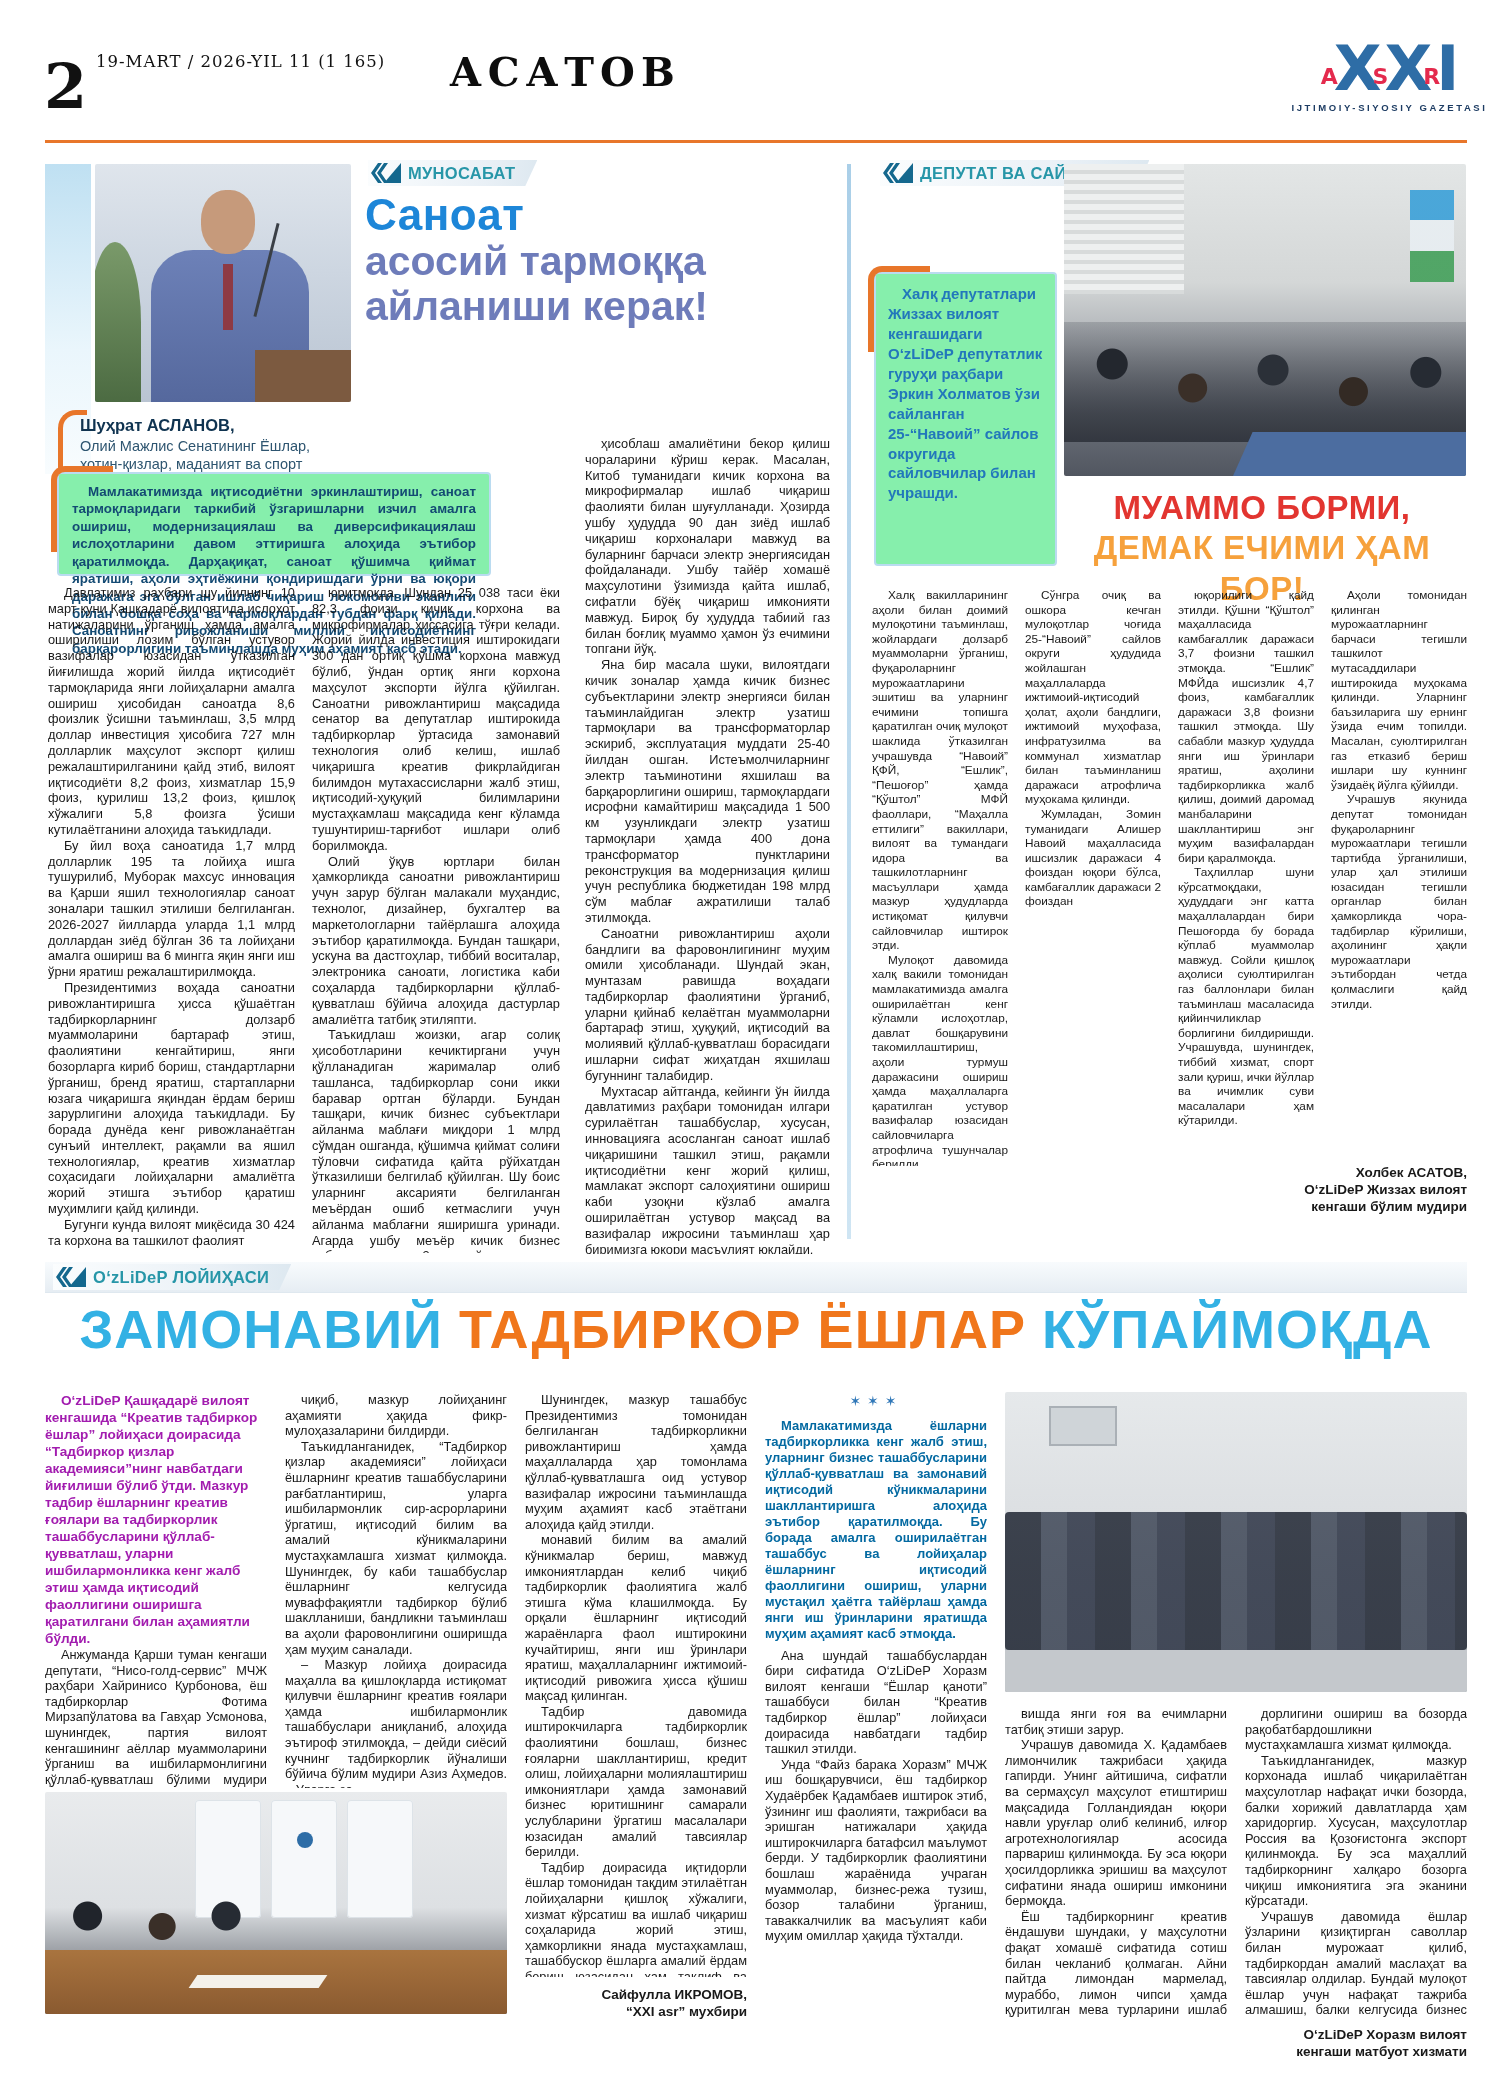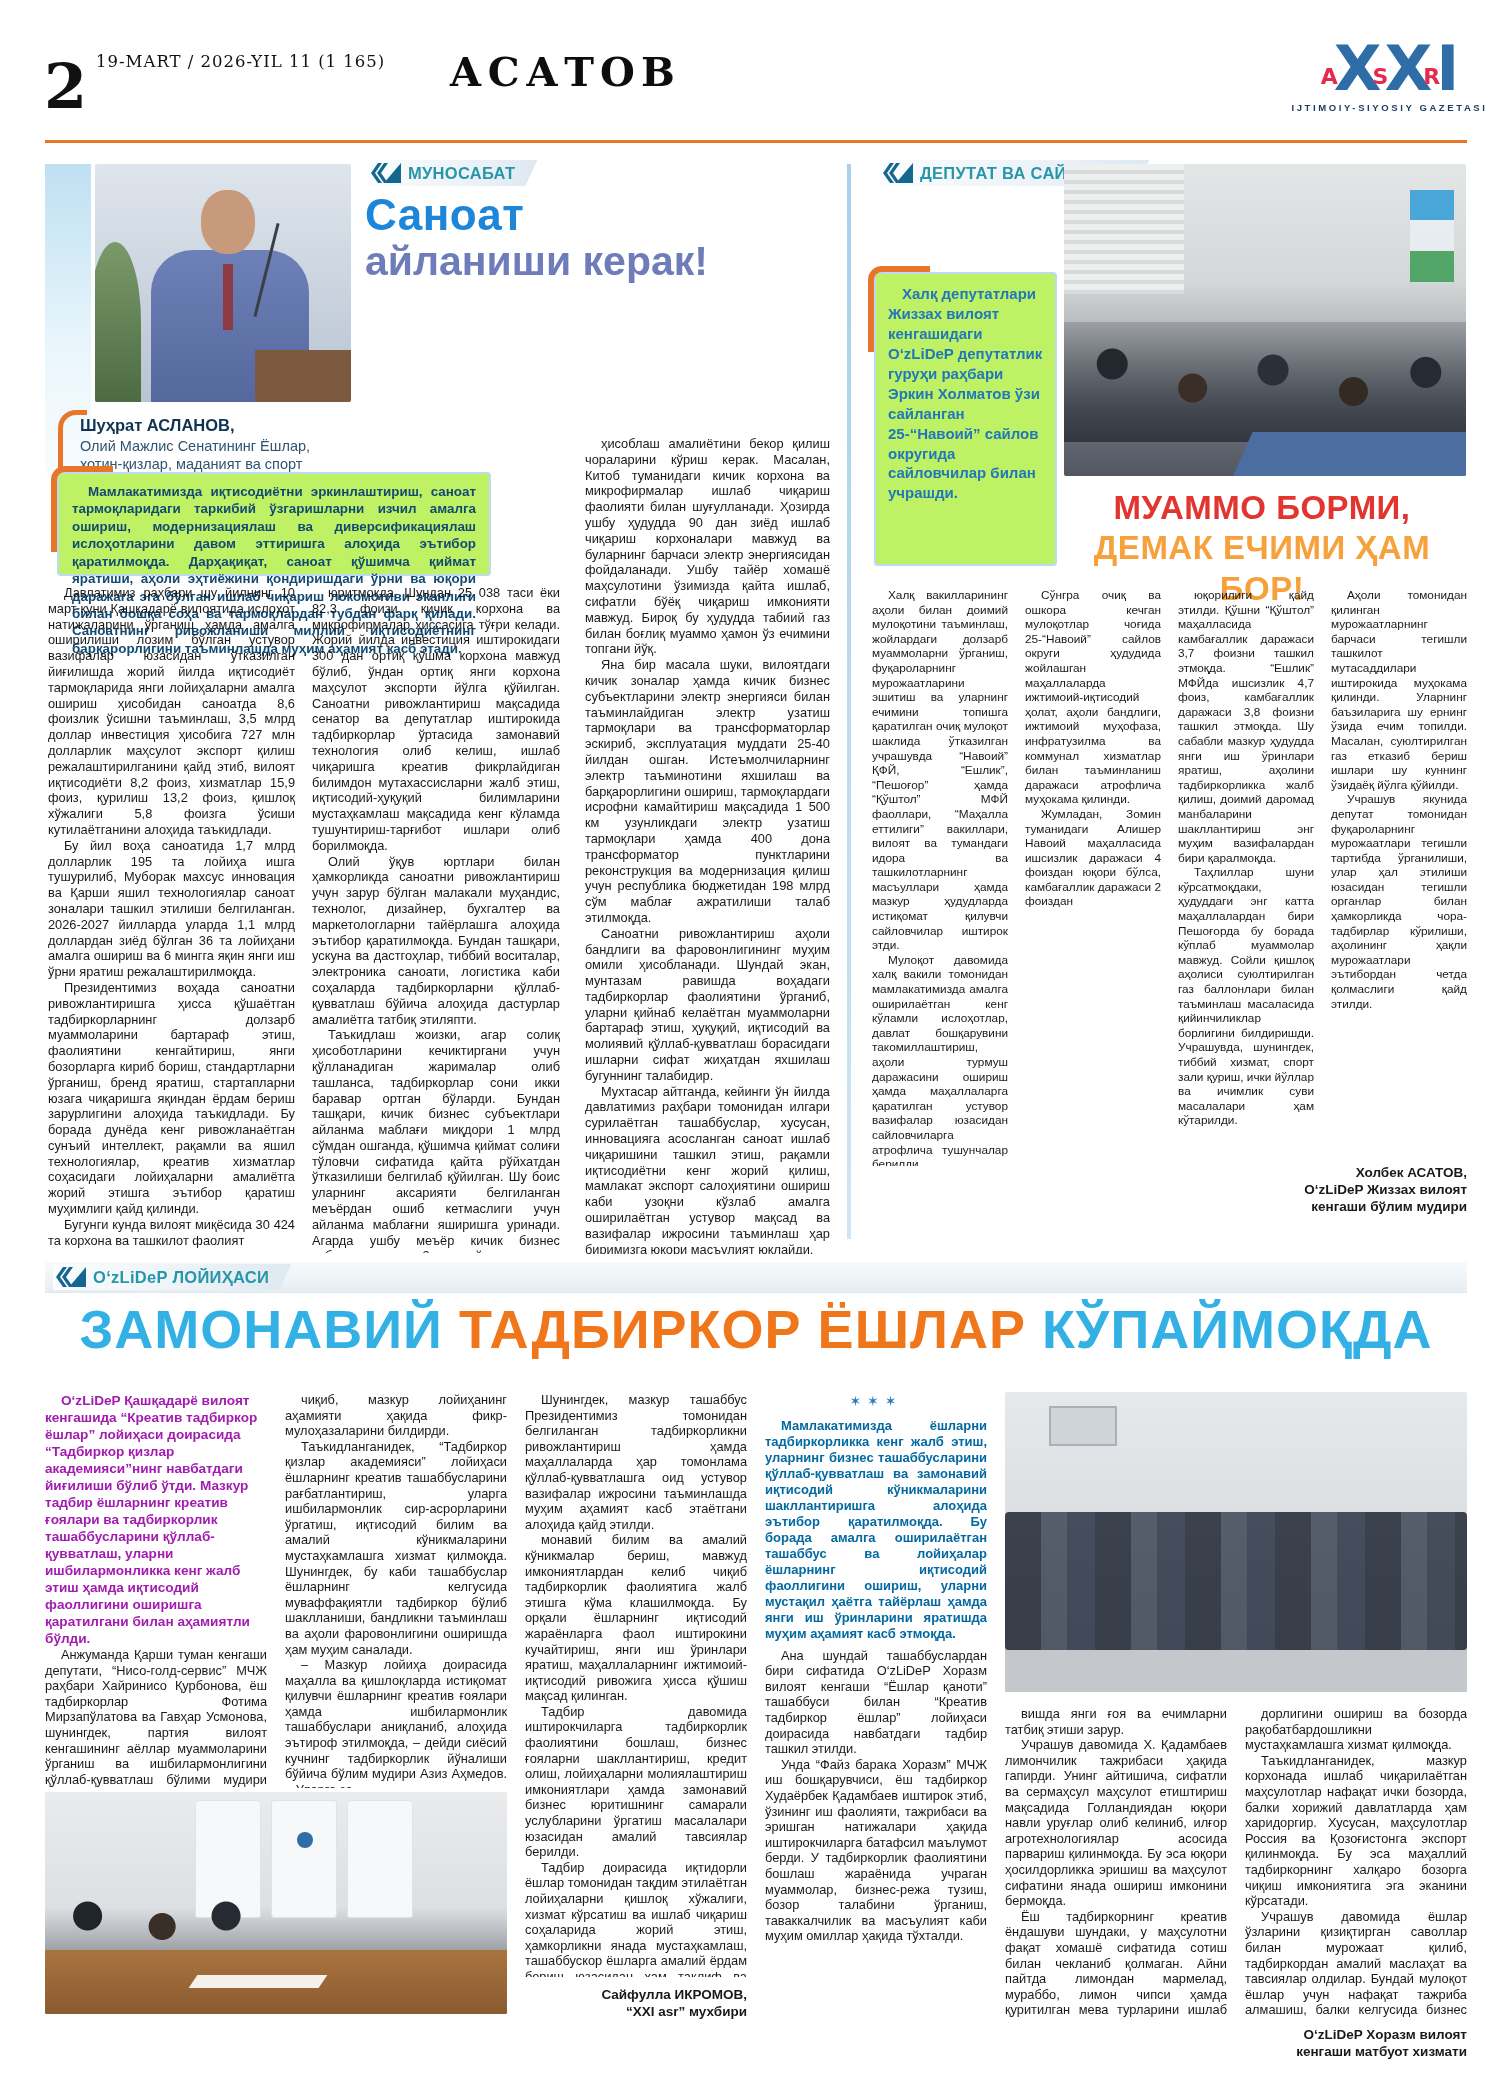--- a/index.html
+++ b/index.html
@@ -34,21 +34,21 @@
   .h2 .r1{color:#e23530;}
   .h2 .r2{color:#f6a13c;}
   .h3{position:absolute;left:0;top:1298px;width:1512px;text-align:center;font-weight:bold;font-size:54px;letter-spacing:1px;}
   .h3 .b{color:#33b1e4;} .h3 .o{color:#f0761b;}
   
   .author{position:absolute;left:60px;top:410px;width:294px;height:96px;padding:6px 0 0 20px;box-sizing:border-box;}
   .author .bracket{position:absolute;left:-2px;top:0;bottom:0;width:24px;border:5px solid #e8762a;border-right:none;
                    border-radius:18px 0 0 18px;}
   .author-name{font-weight:bold;font-size:16.5px;color:#0f3350;margin-bottom:2px;}
   .author-role{font-size:14.5px;line-height:1.26;color:#2e5570;}
-  .leadbox{position:absolute;background:#bef264;border:2px solid #badbf0;border-radius:4px;box-sizing:border-box;}
+  .leadbox{position:absolute;background:#86efac;border:2px solid #badbf0;border-radius:4px;box-sizing:border-box;}
   .leadbox .corner{position:absolute;left:-8px;top:-8px;width:56px;height:80px;border-left:6px solid #e8762a;
                    border-top:6px solid #e8762a;border-radius:14px 0 0 0;}
   .lb1{left:57px;top:472px;width:434px;height:104px;padding:9px 13px;}
   .lb1 p{margin:0;font-weight:bold;font-size:13.4px;line-height:1.3;color:#134a73;text-align:justify;text-indent:16px;}
   .lb2{left:874px;top:272px;width:183px;height:294px;padding:10px 12px;}
   .lb2 p{margin:0;font-weight:bold;font-size:15px;line-height:1.33;color:#2277bb;text-indent:14px;}
   
   .col{position:absolute;overflow:hidden;}
   .col p{margin:0;text-indent:16px;text-align:justify;}
   .c-a1{font-size:12.8px;line-height:15.8px;}
@@ -137,20 +137,21 @@
     <svg class="kicksvg" width="30" height="20" viewBox="0 0 30 20">
       <path d="M7 0h4L4 10l7 10H7L0 10z" fill="#14688e"></path>
       <path d="M13 0h4l-7 10 7 10h-4L6 10z" fill="#14688e"></path>
       <path d="M30 0v20H13z" fill="#14688e"></path>
     </svg>
     <span class="klabel">МУНОСАБАТ</span>
   </div>
 
   <div class="abs" style="left:365px;top:192px;width:470px;">
     <div class="h1-l1">Саноат</div>
+    <div class="h1-l2">асосий тармоққа</div>
     <div class="h1-l2">айланиши керак!</div>
   </div>
 
   <div class="author">
     <div class="bracket"></div>
     <div class="author-name">Шуҳрат АСЛАНОВ,</div>
     <div class="author-role">Олий Мажлис Сенатининг Ёшлар, хотин-қизлар, маданият ва спорт масалалари қўмитаси аъзоси</div>
   </div>
 
   <div class="leadbox lb1">

